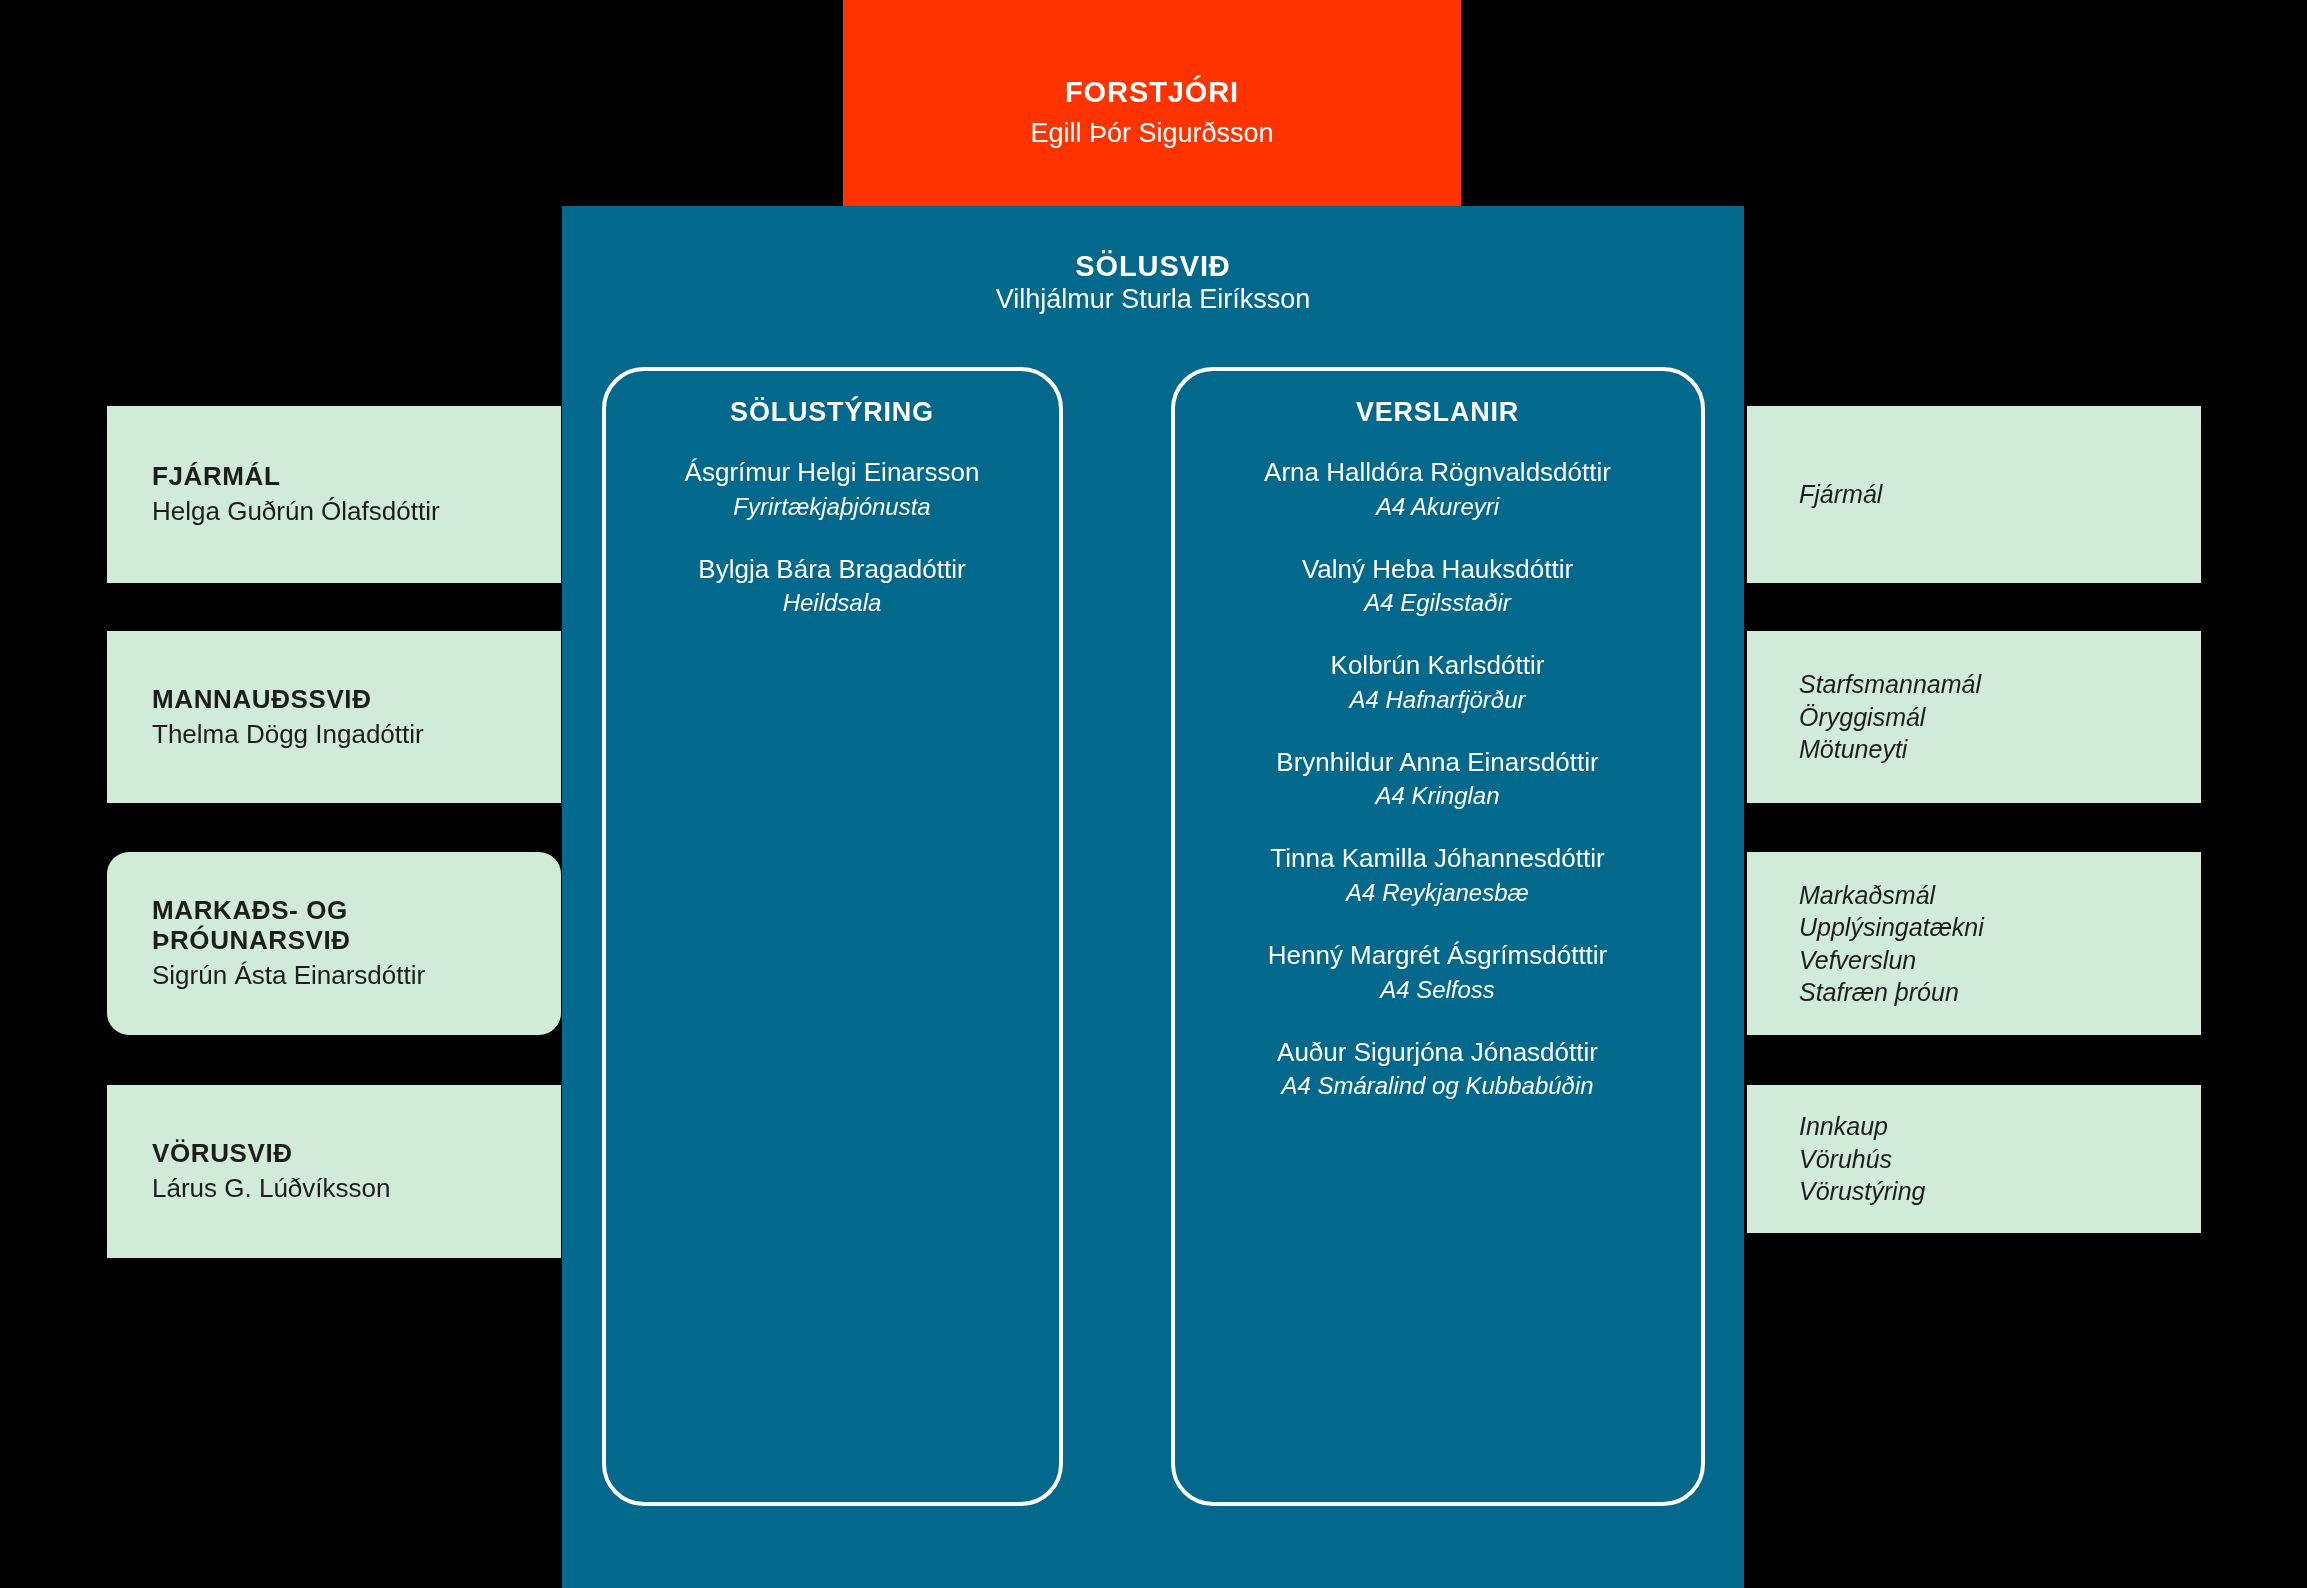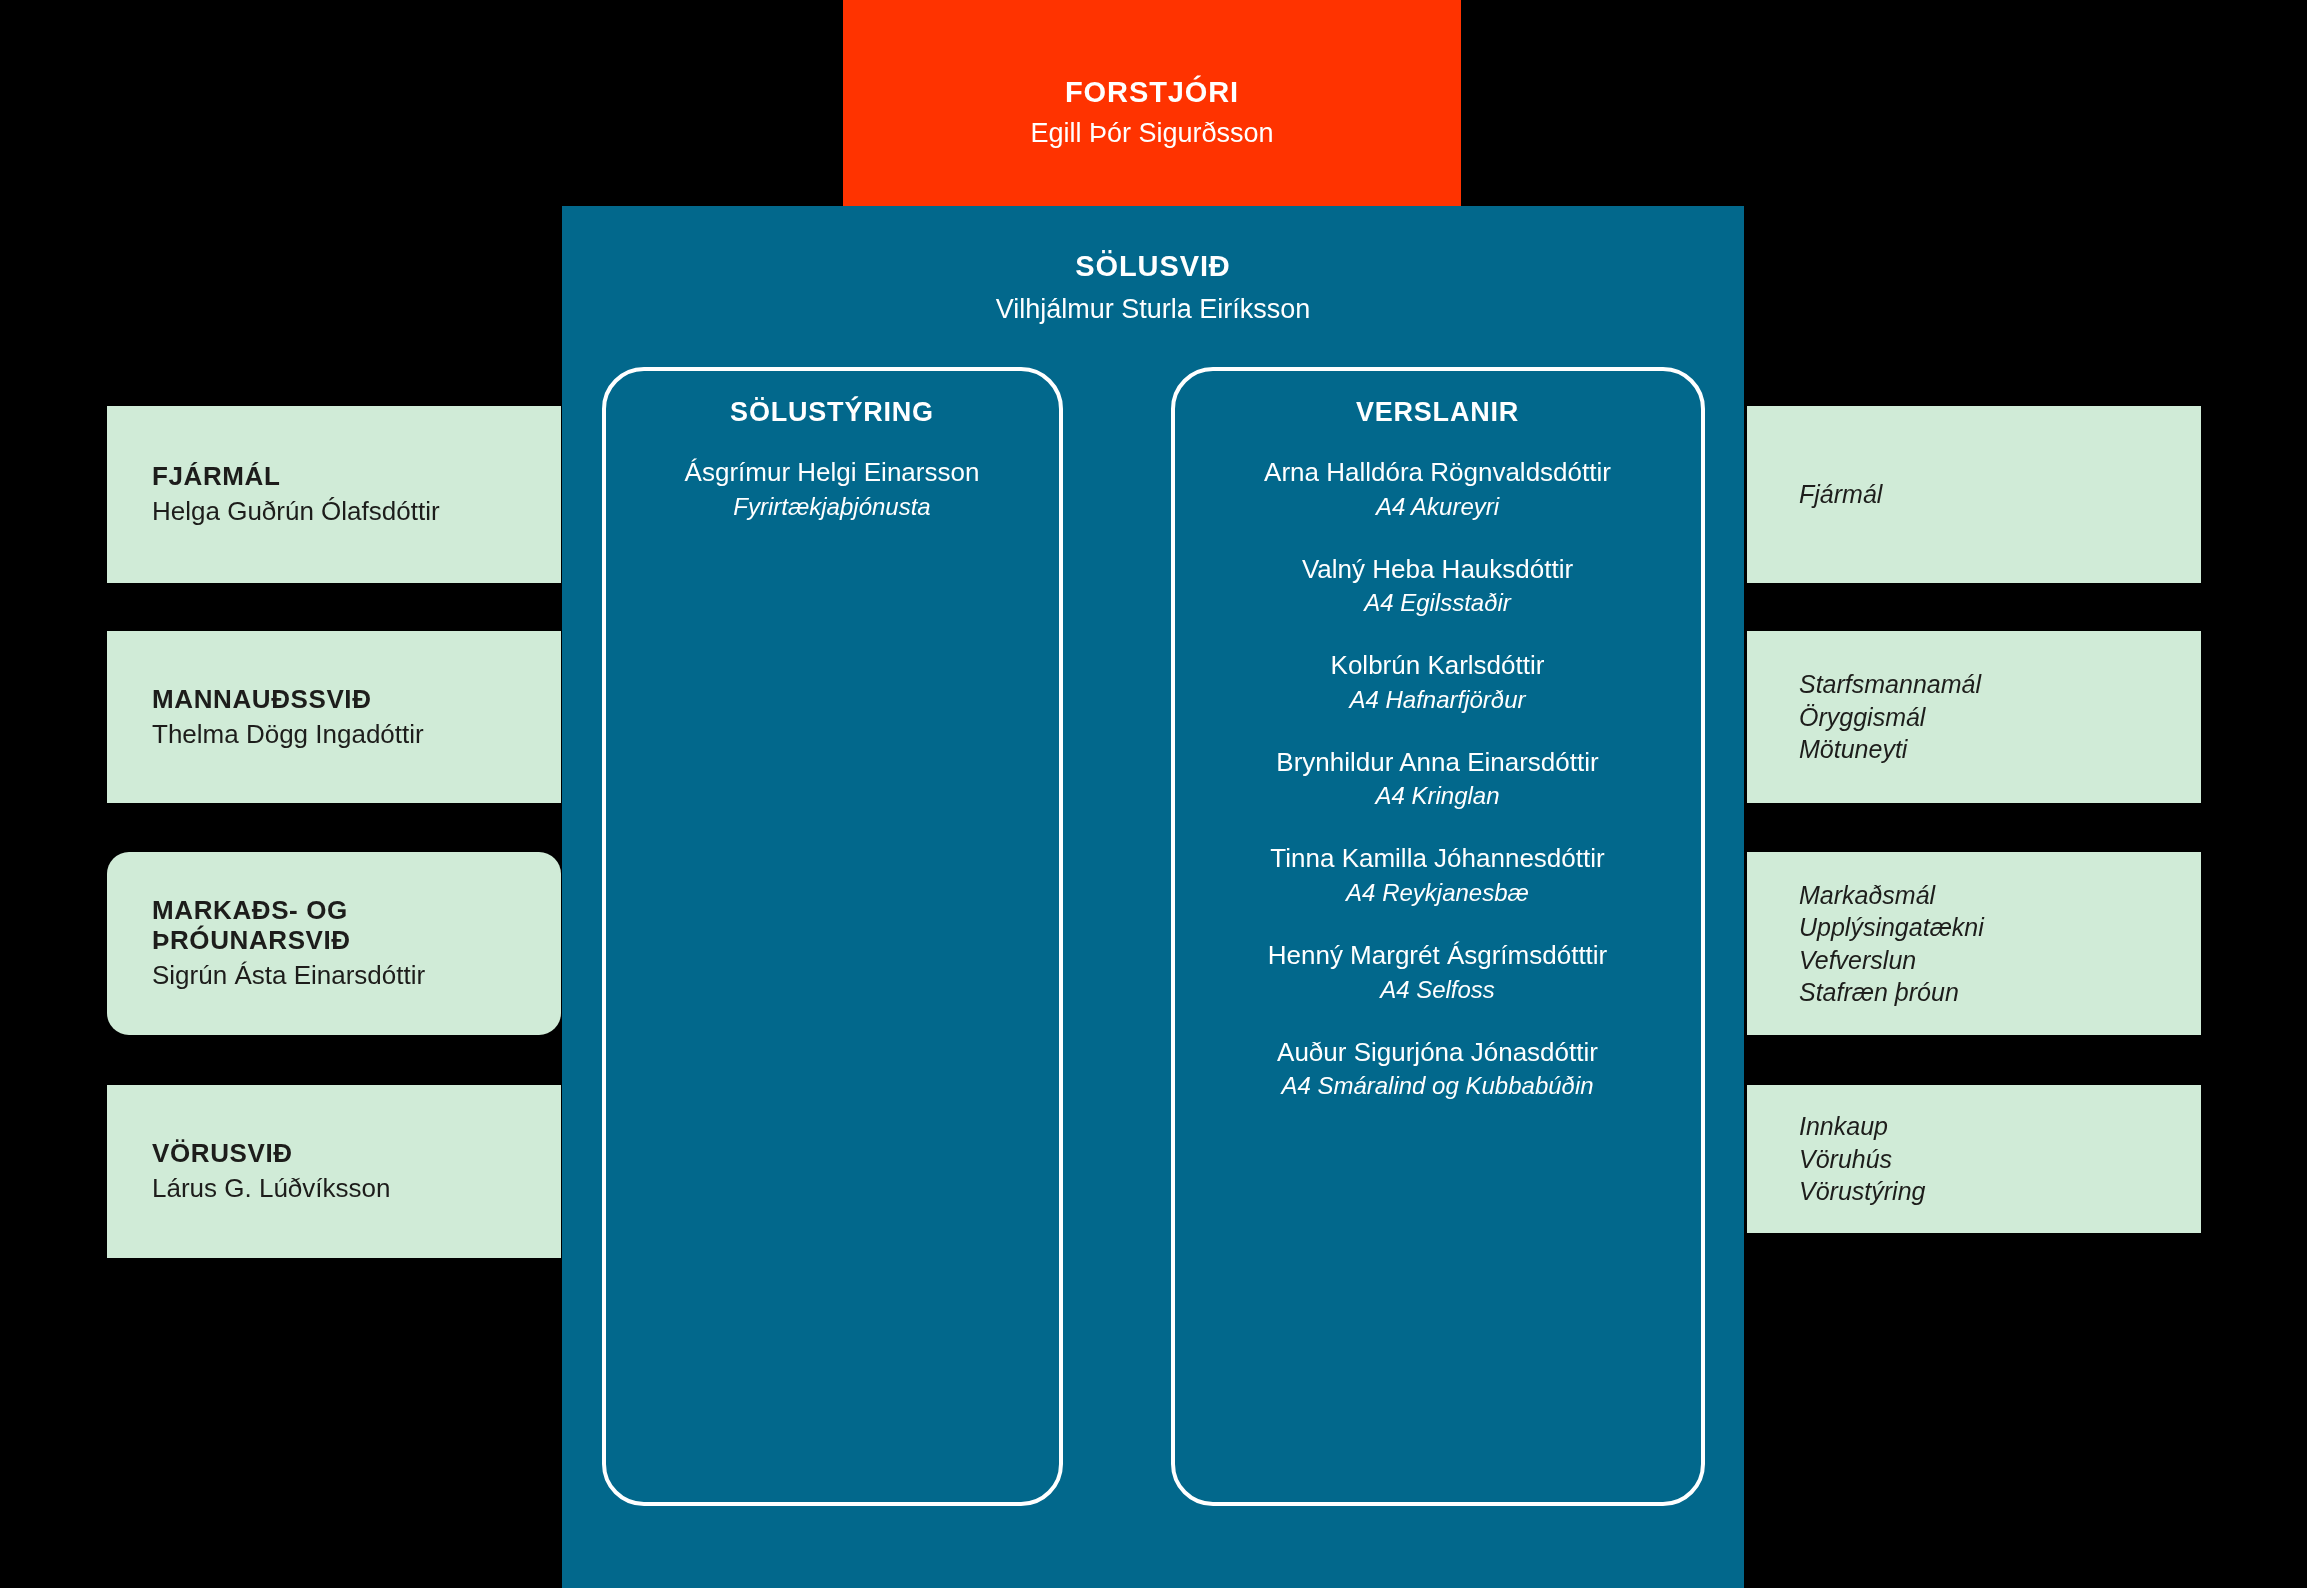--- a/index.html
+++ b/index.html
@@ -77,21 +77,20 @@
     font-weight: bold;
     letter-spacing: 0.9px;
     line-height: 1.1;
     text-align: center;
   }
   .division-name {
     color: #ffffff;
     font-size: 27px;
     font-weight: 400;
     line-height: 1.25;
-    margin-top: 10px;
     text-align: left;
   }
 
   
   .cards-row {
     position: absolute;
     left: 0;
     top: 161px;
     width: 1182px;
     height: 1182px;
@@ -263,20 +262,24 @@
     <div class="cards-row">
 
       <div class="unit-card salesmgmt">
         <div class="unit-title">SÖLUSTÝRING</div>
 
         <div class="person">
           <div class="person-name">Ásgrímur Helgi Einarsson</div>
           <div class="person-role">Fyrirtækjaþjónusta</div>
         </div>
 
+        <div class="person">
+          <div class="person-name">Bylgja Bára Bragadóttir</div>
+          <div class="person-role">Heildsala</div>
+        </div>
       </div>
 
       <div class="unit-card stores">
         <div class="unit-title">VERSLANIR</div>
 
         <div class="person">
           <div class="person-name">Arna Halldóra Rögnvaldsdóttir</div>
           <div class="person-role">A4 Akureyri</div>
         </div>
 

